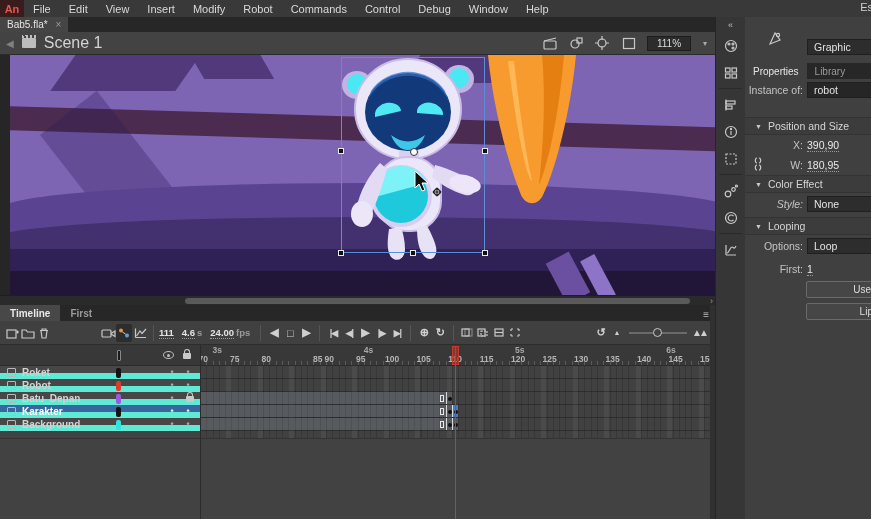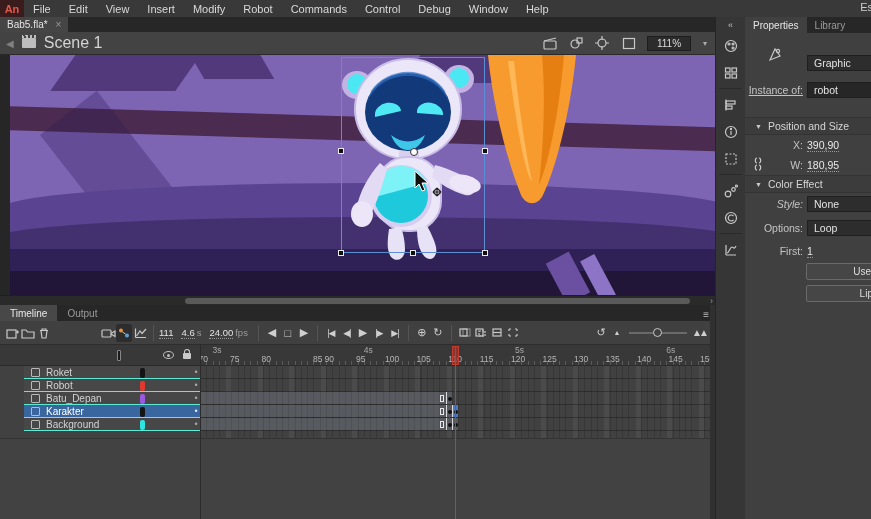--- a/index.html
+++ b/index.html
@@ -62,21 +62,21 @@
   #tpoint{position:absolute;left:68px;top:90px;width:8px;height:8px;border-radius:50%;
           background:#fff;border:1px solid #333;z-index:7;}
   #cursor{position:absolute;left:403px;top:115px;z-index:9;}
 
   
   #hscroll{position:absolute;left:0;top:278px;width:715px;height:10px;background:#2a2a2a;border-top:1px solid #1e1e1e;}
   #hthumb{position:absolute;left:185px;top:2px;width:505px;height:6px;background:#5a5a5a;border-radius:3px;}
   #harrow{position:absolute;right:2px;top:0;color:#9a9a9a;font-size:9px;line-height:10px;}
 
   
-  #timeline{position:absolute;left:0;top:288px;width:715px;height:214px;background:#414141;}
+  #timeline{position:absolute;left:0;top:288px;width:715px;height:214px;background:#414141;font-weight:bold;}
   #tl-tabs{position:absolute;left:0;top:0;width:715px;height:16px;background:#272727;display:flex;font-size:10px;}
   .tl-tab{height:16px;display:flex;align-items:center;padding:0 10px;color:#9a9a9a;}
   .tl-tab.active{background:#484848;color:#e8e8e8;}
   #tl-menu{position:absolute;right:6px;top:4px;color:#bdbdbd;font-size:10px;}
   #tl-toolbar{position:absolute;left:0;top:16px;width:715px;height:24px;background:#404040;
               border-bottom:1px solid #2d2d2d;display:flex;align-items:center;font-size:9.5px;color:#c9c9c9;}
   .sep{width:1px;height:16px;background:#555;margin:0 5px;}
   .tic{display:flex;align-items:center;justify-content:center;min-width:16px;height:18px;color:#cfcfcf;}
   .hot{border-bottom:1px dotted #9a9a9a;color:#e4e4e4;}
   .dim{color:#9a9a9a;margin-left:2px;}
@@ -93,22 +93,22 @@
   #ruler .tick-row{position:absolute;left:0;bottom:0;width:510px;height:4px;
       background:repeating-linear-gradient(90deg,#5a5a5a 0 1px,transparent 1px 6.3px);}
   .rnum{position:absolute;top:9px;transform:translateX(-50%);}
   .rtime{position:absolute;top:0;color:#a8a8a8;}
   #ph-marker{position:absolute;top:1px;width:7.3px;height:19px;background:rgba(195,52,40,.55);
              border:1px solid #c23b2e;z-index:1;}
   #ph-line{position:absolute;top:41px;width:1.5px;height:173px;background:#c23b2e;z-index:12;}
 
   
   #layers{position:absolute;left:0;top:61px;width:200px;}
-  .lrow{position:relative;width:200px;height:13px;background:#474747;border-bottom:1px solid #5eead4;
-        font-size:10px;color:#d2d2d2;margin-left:24px;}
+  .lrow{position:relative;width:200px;height:13px;background:#474747;border-bottom:6px solid #5eead4;
+        font-size:10px;color:#d2d2d2;}
   .lrow.sel{background:#3a66a0;color:#fff;}
   .licon{position:absolute;left:7px;top:2px;width:9px;height:9px;border:1px solid #b9b9b9;border-radius:1px;}
   .lname{position:absolute;left:22px;top:0;line-height:13px;}
   .lswatch{position:absolute;left:116px;top:1.5px;width:5px;height:10px;border-radius:2px;}
   .ldot{position:absolute;top:0;width:14px;text-align:center;line-height:13px;color:#a8a8a8;font-size:9px;}
   .lrow.sel .ldot{color:#d7e7ff;}
   .eyecol{left:165px;} .lockcol{left:181px;}
   .csslock{position:absolute;left:186px;top:4px;width:8px;height:6px;background:#c9c9c9;border-radius:1px;}
   .csslock::before{content:'';position:absolute;top:-4px;left:1px;width:4px;height:4px;
       border:1.3px solid #c9c9c9;border-bottom:none;border-radius:3px 3px 0 0;}
@@ -283,21 +283,21 @@
     </div>
 
     <div id="hscroll">
       <div id="hthumb"></div>
       <div id="harrow">›</div>
     </div>
 
     <div id="timeline">
       <div id="tl-tabs">
         <div class="tl-tab active">Timeline</div>
-        <div class="tl-tab">Output</div>
+        <div class="tl-tab">First</div>
         <div id="tl-menu">≡</div>
       </div>
 
       <div id="tl-toolbar">
         <span class="tic" style="margin-left:4px;">
           <svg width="13" height="12">
               <rect x="1" y="3" width="9" height="8" class="dsvg"></rect>
               <path d="M10,5 h3 M11.5,3.5 v3" class="dsvg"></path>
             </svg>
         </span>
@@ -547,35 +547,35 @@
     <div class="dock-sep"></div>
     <div class="dock-cell">
       <svg width="16" height="16" class="dsvg">
           <path d="M3,13 V3 M3,13 H13"></path>
           <path d="M4,11 C6,11 7,5 9,5 C11,5 11,8 13,4"></path>
         </svg>
     </div>
   </div>
 
   <div id="props">
-    <div id="props-tabs">
-      <div class="p-tab active">Properties</div>
-      <div class="p-tab">Library</div>
-    </div>
-
     <div style="position:relative;height:46px;">
       <svg width="16" height="16" style="position:absolute;left:22px;top:14px;" class="dsvg">
         <path d="M3,13 L8,2 L13,9 Z"></path>
           <circle cx="11" cy="4" r="1.6"></circle>
       </svg>
       <div class="p-field" style="top:22px;">Graphic</div>
     </div>
 
+    <div id="props-tabs">
+      <div class="p-tab active">Properties</div>
+      <div class="p-tab">Library</div>
+    </div>
+
     <div class="p-row" style="height:24px;">
-      <span class="p-label" style="top:5px;text-decoration:underline;">Instance of:</span>
+      <span class="p-label" style="top:5px;">Instance of:</span>
       <div class="p-field" style="top:3px;background:#262626;">robot</div>
     </div>
 
     <div style="height:14px;"></div>
 
     <div class="p-sec">
       <span class="tri">▼</span>
       <span>Position and Size</span>
     </div>
     <div class="p-row">
@@ -592,20 +592,24 @@
 
     <div class="p-sec">
       <span class="tri">▼</span>
       <span>Color Effect</span>
     </div>
     <div class="p-row" style="height:24px;">
       <span class="p-label" style="top:5px;font-style:italic;">Style:</span>
       <div class="p-field" style="top:3px;">None</div>
     </div>
 
+    <div class="p-sec">
+      <span class="tri">▼</span>
+      <span>Looping</span>
+    </div>
     <div class="p-row" style="height:24px;">
       <span class="p-label" style="top:5px;">Options:</span>
       <div class="p-field" style="top:3px;">Loop</div>
     </div>
     <div class="p-row">
       <span class="p-label">First:</span>
       <span class="p-hot">1</span>
     </div>
     <div style="height:2px;"></div>
     <div class="p-btn">Use Fra</div>

